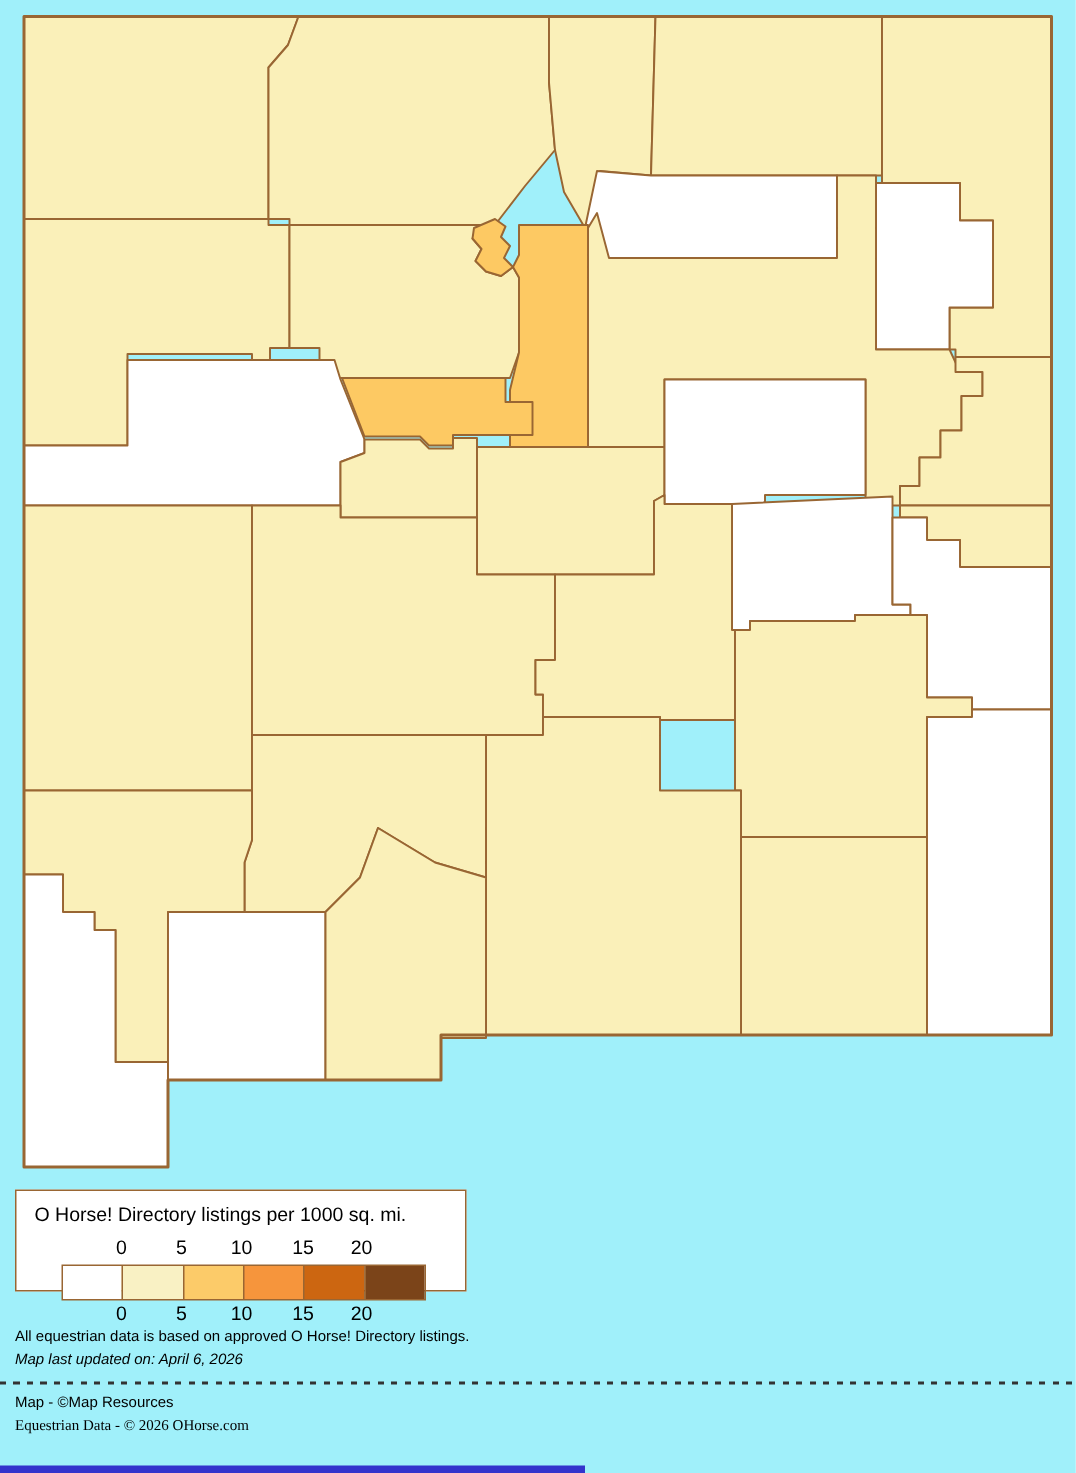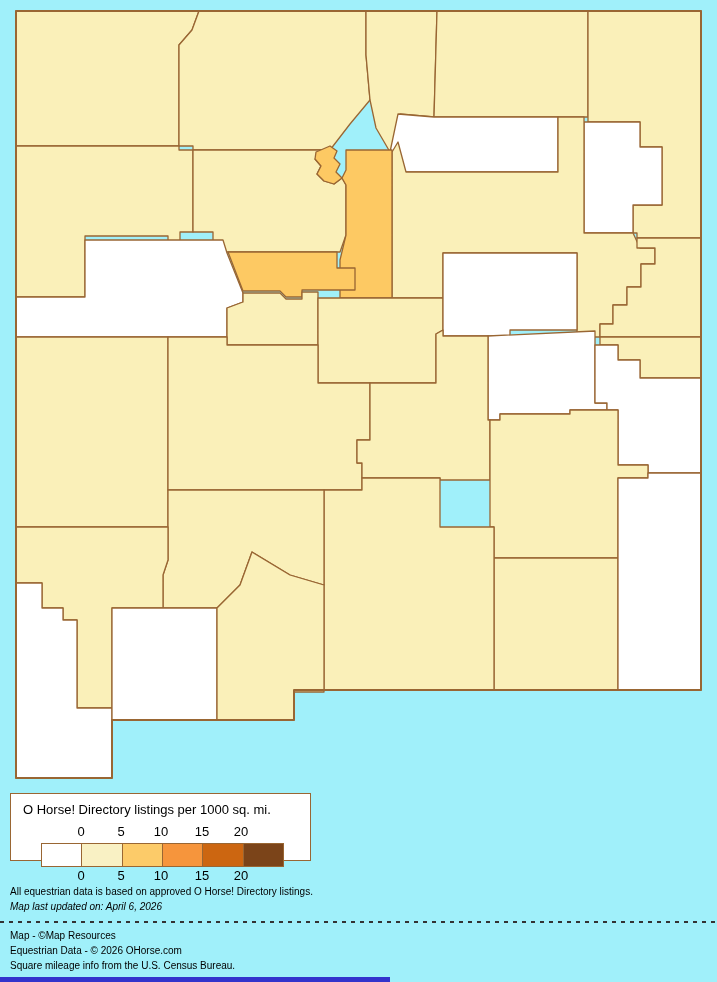--- a/index.html
+++ b/index.html
@@ -33,21 +33,21 @@
     position:absolute; transform:translateX(-50%);
     font-size:13px; color:#000;
   }
 
   .note-line, .credit-line {
     position:absolute; left:10px; font-size:10px; color:#000; white-space:nowrap;
   }
   #note-1   { top:886px; }
   #note-2   { top:901px;font-style:italic; }
   #credit-1 { top:930px;text-align:center; }
-  #credit-2 { top:945px; }
+  #credit-2 { top:945px;font-family:Liberation Serif, serif; }
   #credit-3 { top:960px; }
 
   .dashed-separator {
     position:absolute; left:0; top:921px; width:717px; height:2px;
     background:repeating-linear-gradient(90deg,#333 0 4px,transparent 4px 9px);
   }
   .bottom-blue-bar {
     position:absolute; left:0; top:977px; width:390px; height:5px;
     background:#3333CC;
   }
@@ -122,16 +122,15 @@
       </div>
   </div>
 
   <div class="note-line" id="note-1">All equestrian data is based on approved O Horse! Directory listings.</div>
   <div class="note-line" id="note-2">Map last updated on: April 6, 2026</div>
 
   <div class="dashed-separator"></div>
 
   <div class="credit-line" id="credit-1">Map - ©Map Resources</div>
   <div class="credit-line" id="credit-2">Equestrian Data - © 2026 OHorse.com</div>
-  <div class="credit-line" id="credit-3">Square mileage info from the U.S. Census Bureau.</div>
 
   <div class="bottom-blue-bar"></div>
 </div>
 
 </body></html>

